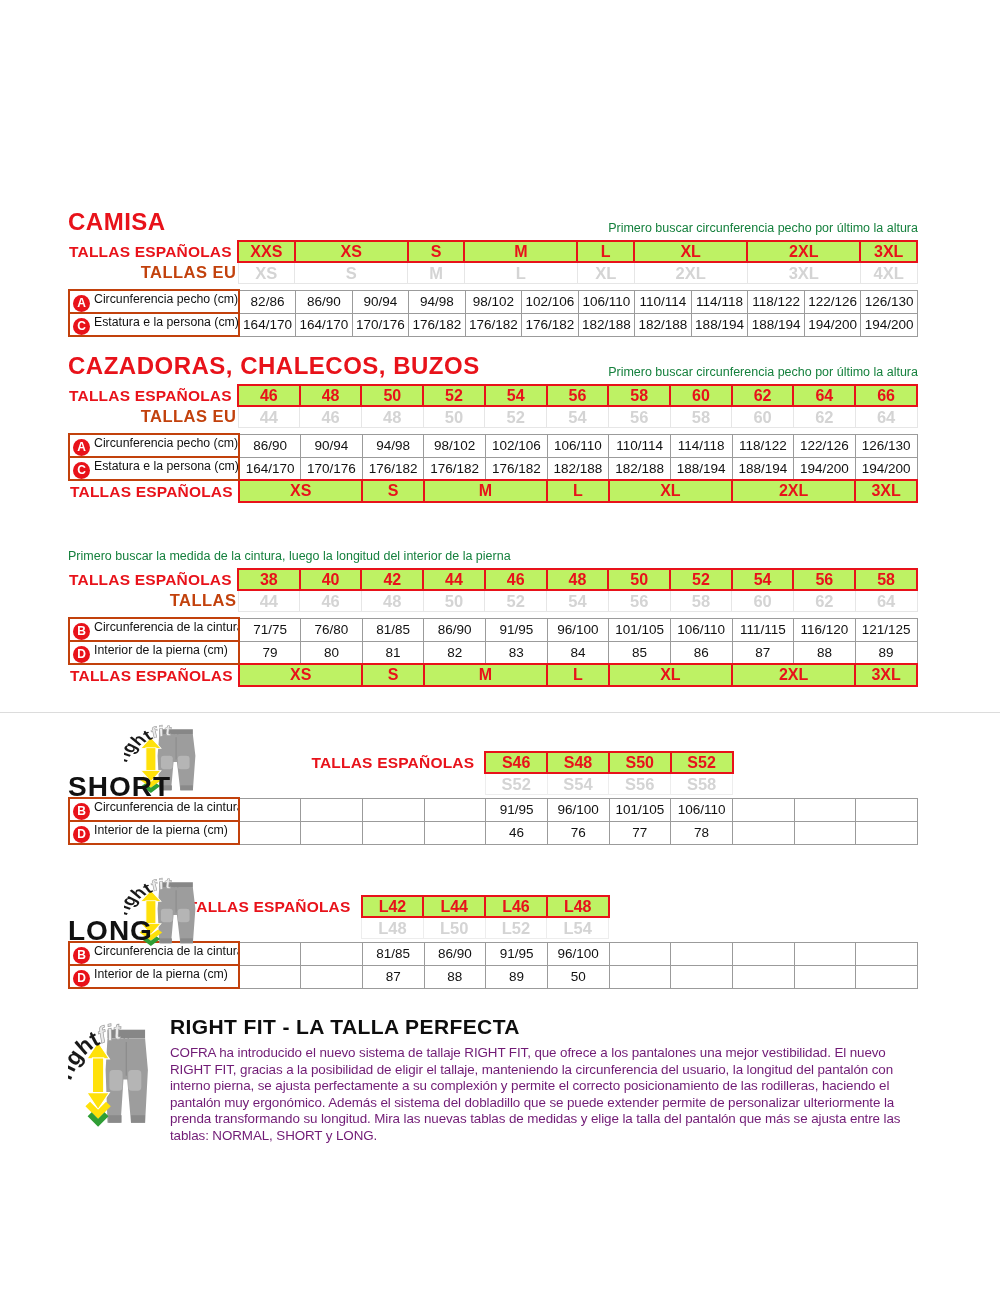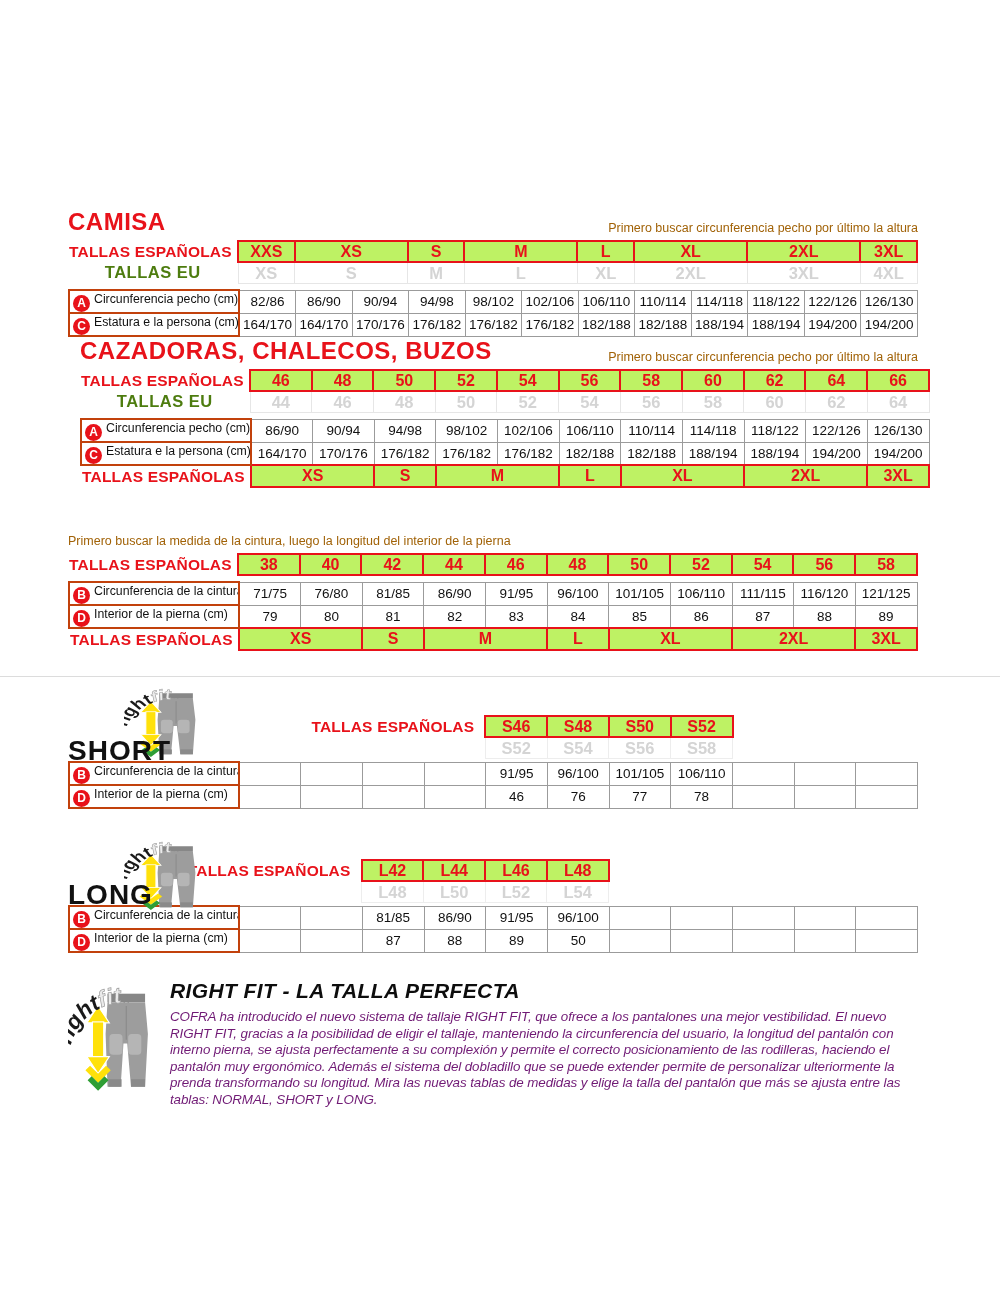--- a/index.html
+++ b/index.html
@@ -2,56 +2,56 @@
 <html><head>
 <meta charset="utf-8">
 <style>
   html,body{margin:0;padding:0;background:#fff;}
   body{width:1000px;height:1300px;position:relative;font-family:"Liberation Sans",sans-serif;color:#111;overflow:hidden;}
   .page{position:absolute;left:68px;top:208px;width:850px;}
 
   
   .sec-head{display:flex;justify-content:space-between;align-items:flex-end;margin-bottom:4px;}
   .sec-title{margin:0;font-size:24px;font-weight:bold;color:#e8121a;letter-spacing:0.5px;}
-  .sec-note{font-size:12.5px;color:#a16207;padding-bottom:1px;}
+  .sec-note{font-size:12.5px;color:#15803d;padding-bottom:1px;}
 
   
   table{border-collapse:collapse;table-layout:fixed;width:850px;}
   col.labelcol{width:170px;}
   td{padding:0 1px;height:21px;white-space:nowrap;overflow:hidden;}
   td.hdr-label{border:none;}
   .red-label{color:#e8121a;font-weight:bold;font-size:15.5px;text-align:right;padding-right:10px;letter-spacing:0.2px;}
-  .gray-label{color:#4d7c0f;font-weight:bold;font-size:16.5px;text-align:center;letter-spacing:0.5px;}
+  .gray-label{color:#c2410c;font-weight:bold;font-size:16.5px;text-align:right;letter-spacing:0.5px;}
   td.red-cell{border:2px solid #e8121a;color:#e8121a;font-weight:bold;font-size:16px;text-align:center;height:19px;background:#bef264;}
   td.gray-cell{border:1px solid #e6e6e6;color:#d4d4d4;font-weight:bold;font-size:16.5px;text-align:center;height:20px;}
   td.red-cell.blank,td.gray-cell.blank{border:none;background:none;}
   td.val{border:1px solid #9b9b9b;font-size:13.5px;text-align:center;}
   td.rowlabel{border:2px solid #c2410c;font-size:12.3px;text-align:left;padding-left:3px;}
   .circ{display:inline-block;width:17px;height:17px;border-radius:50%;background:#e8121a;color:#fff;font-size:12px;font-weight:bold;line-height:17px;text-align:center;margin-right:4px;vertical-align:-4px;}
   .data-table{margin-top:5px;}
 
-  .sec-camisa{margin-bottom:0;}
-  .sec-cazadoras{margin-bottom:46px;margin-left:12px;}
+  .sec-camisa{margin-bottom:15px;}
+  .sec-cazadoras{margin-bottom:46px;}
   .sec-pantalones{margin-bottom:25px;}
 
   hr.divider{border:0;border-top:1px solid #dcdcdc;margin:0 0 12px -68px;width:1000px;}
 
   
   .fit-sec{position:relative;}
   .fit-sec .hdr-table td.gray-cell{border-color:#ededed;}
   .fit-sec .data-table{margin-top:2px;}
   .sec-short{padding-top:26px;margin-bottom:33px;}
   .sec-long{padding-top:17px;margin-bottom:24px;}
   .fit-title{position:absolute;left:0;font-size:28px;font-weight:bold;letter-spacing:1px;color:#111;}
   .sec-short .fit-title{top:46px;}
   .sec-long .fit-title{top:37px;}
   .fit-logo-s{position:absolute;left:56px;top:-5px;}
 
   
-  .rf-bottom{display:flex;margin-top:12px;font-style:italic;}
+  .rf-bottom{display:flex;margin-top:12px;}
   .rf-logo-wrap{width:102px;flex:0 0 102px;}
   .rf-text{flex:1;padding-top:2px;}
   .rf-head{margin:0 0 6px 0;font-size:21px;font-weight:bold;letter-spacing:0.4px;color:#0d0d0d;}
   .rf-para{margin:0;font-size:13.4px;line-height:1.24;letter-spacing:-0.1px;color:#701a75;max-width:748px;}
 
   .arc-text{font-size:24px;font-weight:bold;font-family:"Liberation Sans",sans-serif;}
   .arc-w1{fill:#191919;}
   .arc-w2{fill:#ebebeb;stroke:#9a9a9a;stroke-width:0.7;font-style:italic;}
 </style>
 </head>
@@ -267,20 +267,34 @@
             <td class="red-cell">42</td>
             <td class="red-cell">44</td>
             <td class="red-cell">46</td>
             <td class="red-cell">48</td>
             <td class="red-cell">50</td>
             <td class="red-cell">52</td>
             <td class="red-cell">54</td>
             <td class="red-cell">56</td>
             <td class="red-cell">58</td>
           </tr>
+      <tr>
+        <td class="hdr-label gray-label">TALLAS</td>
+      <td class="gray-cell">44</td>
+            <td class="gray-cell">46</td>
+            <td class="gray-cell">48</td>
+            <td class="gray-cell">50</td>
+            <td class="gray-cell">52</td>
+            <td class="gray-cell">54</td>
+            <td class="gray-cell">56</td>
+            <td class="gray-cell">58</td>
+            <td class="gray-cell">60</td>
+            <td class="gray-cell">62</td>
+            <td class="gray-cell">64</td>
+          </tr>
     </tbody>
       </table>
     <table class="data-table">
       <colgroup>
           <col class="labelcol">
         </colgroup>
       <tbody>
           <tr>
         <td class="rowlabel"><span class="circ">B</span><span>Circunferencia de la cintura (cm)</span></td>
       <td class="val">71/75</td>

